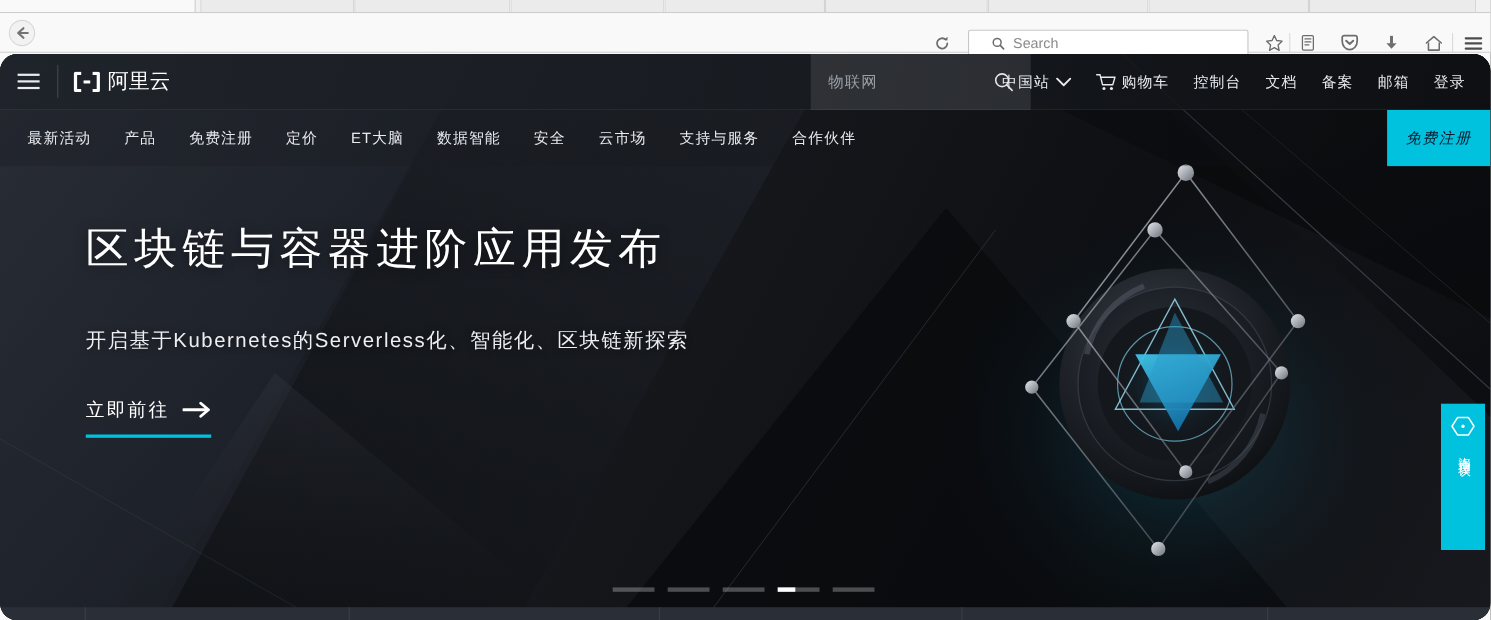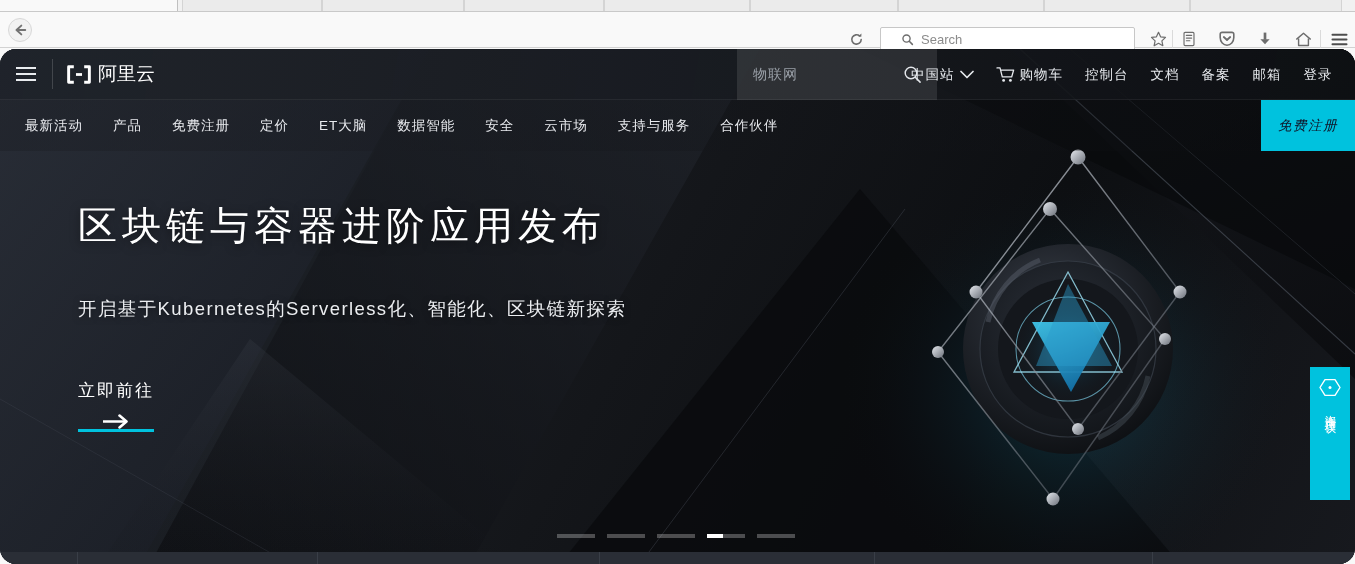--- a/index.html
+++ b/index.html
@@ -143,22 +143,22 @@
   #hero-title {
     color:#ffffff; font-size:39px; letter-spacing:5px; font-weight:400;
     font-family:"DejaVu Sans","Liberation Sans",sans-serif;
     text-shadow: 0 2px 10px rgba(0,0,0,0.5);
   }
   #hero-sub {
     margin-top:43px; color:#eceef1; font-size:18.5px; letter-spacing:1.4px; font-weight:400;
     text-shadow: 0 1px 6px rgba(0,0,0,0.5);
   }
   #hero-cta {
-    margin-top:58px; display:inline-flex; align-items:center; gap:12px;
-    border-bottom:3px solid var(--accent, #00c2de);flex-direction:column;
+    margin-top:40px; display:inline-flex; align-items:center; gap:12px;
+    padding-bottom:11px; border-bottom:3px solid var(--accent, #00c2de);
   }
   #hero-cta-label { color:#fff; font-size:17px; letter-spacing:2px; }
 
   
   #hero-art { position:absolute; left:860px; top:95px; width:420px; height:400px; z-index:5; }
 
   
   #side-widget {
     position:absolute; right:5px; top:318px; width:40px; height:133px; z-index:20;
     background: var(--accent, #1fc0dd);

